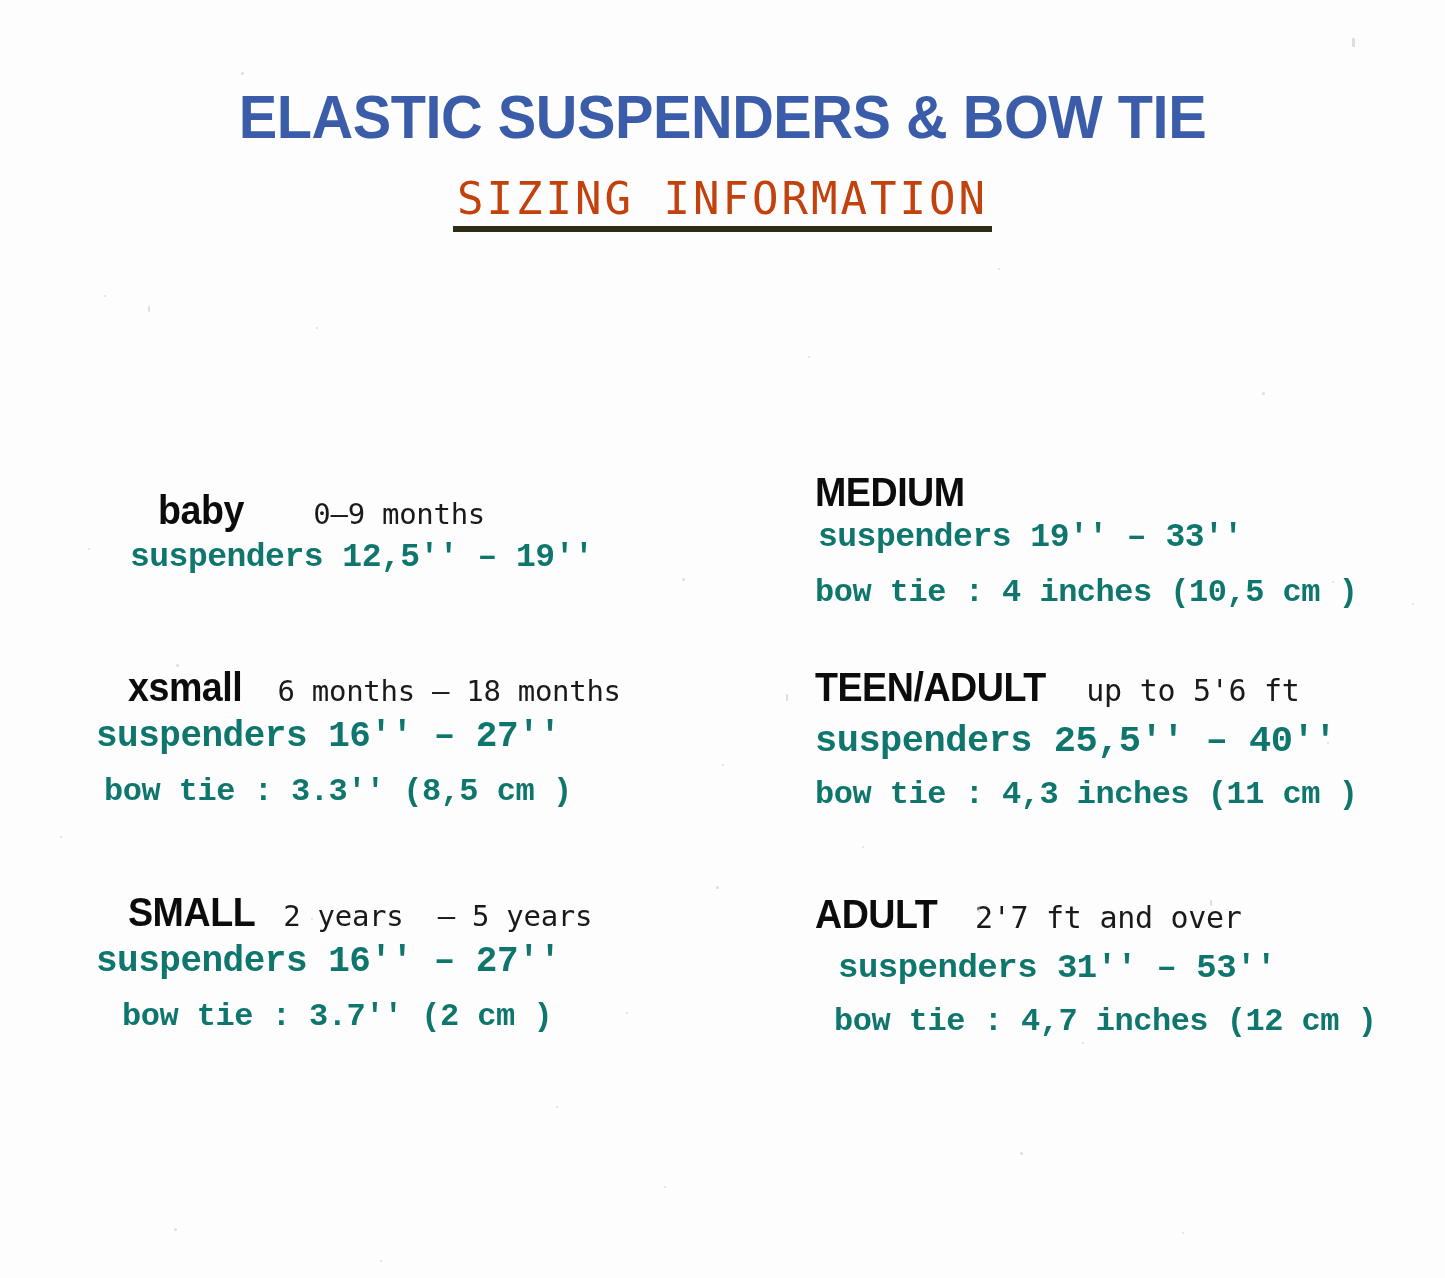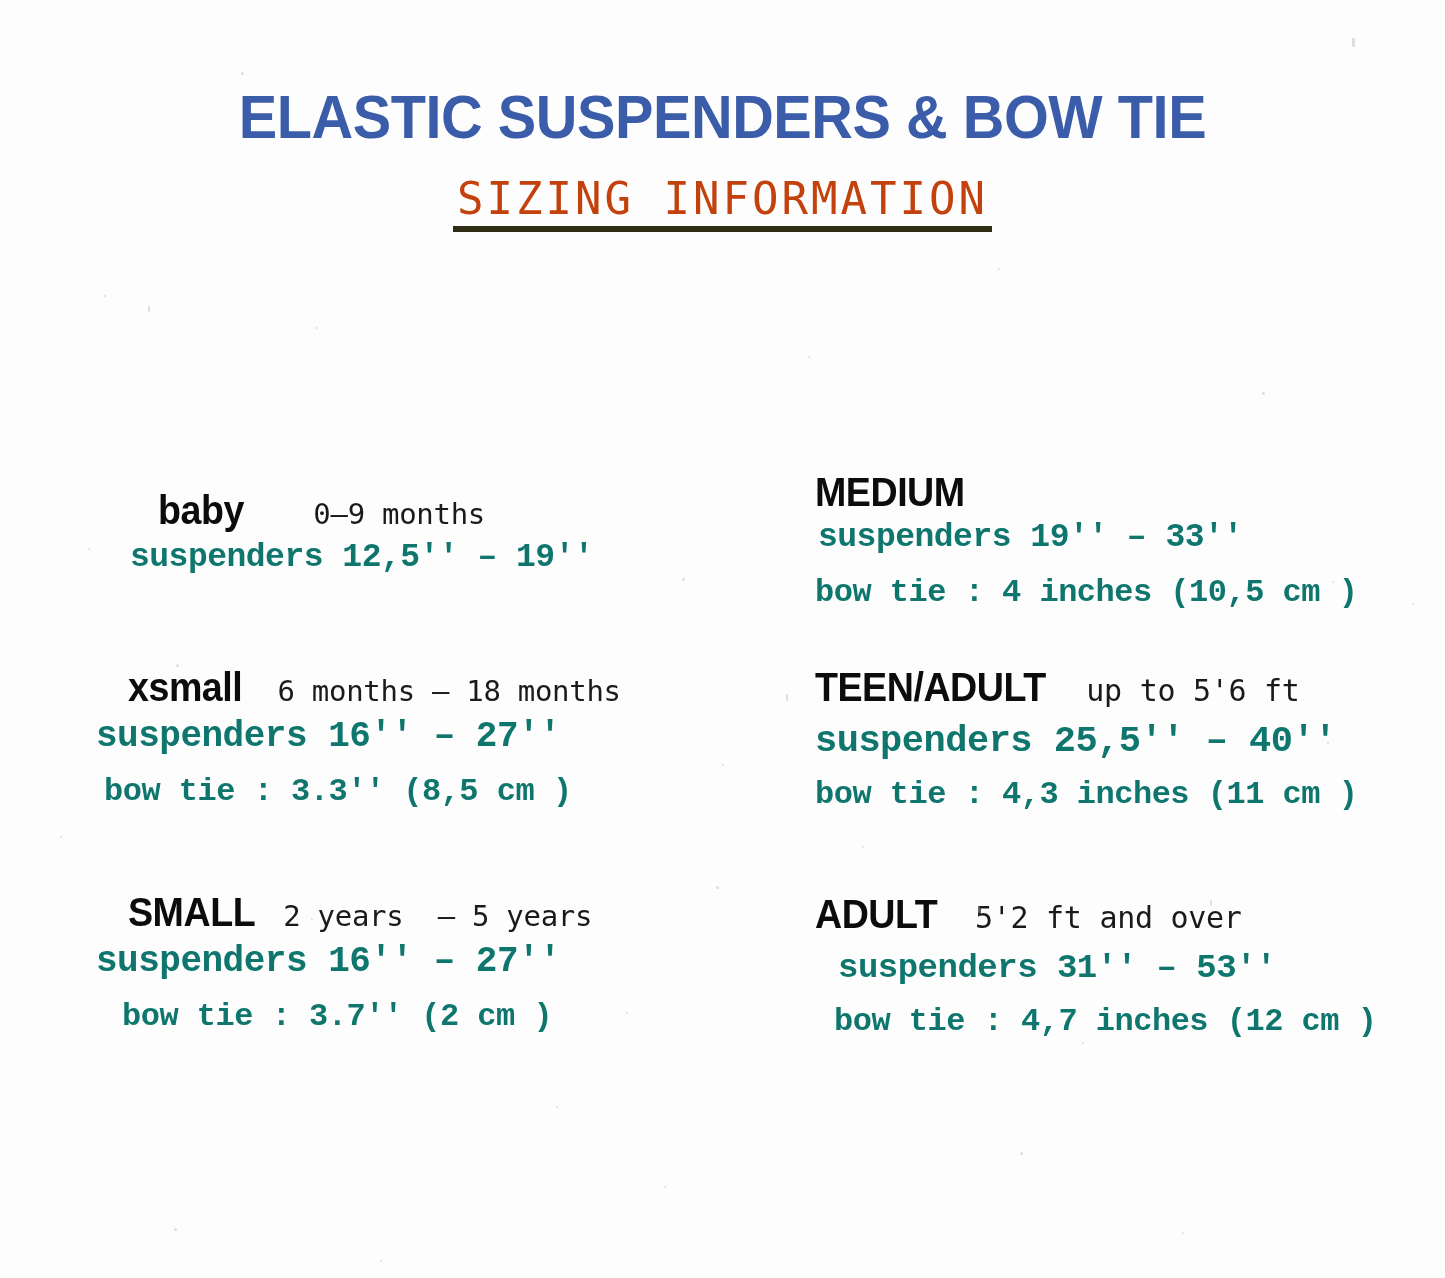--- a/index.html
+++ b/index.html
@@ -164,21 +164,21 @@
         <span class="size-label" style="font-size:40px;">TEEN/ADULT</span>
         <span class="age-range" style="margin-left:26px;font-size:30px;">up to 5'6 ft</span>
       </div>
       <div class="measure" style="padding-left:55px;font-size:37px;margin-top:10px;">suspenders 25,5'' – 40''</div>
       <div class="measure" style="padding-left:55px;font-size:32px;margin-top:14px;">bow tie : 4,3 inches (11 cm )</div>
     </div>
 
     <div class="entry" style="top:412px;">
       <div class="row-head" style="padding-left:55px;">
         <span class="size-label" style="font-size:40px;">ADULT</span>
-        <span class="age-range" style="margin-left:30px;font-size:30px;">5'2 ft and over</span>
+        <span class="age-range" style="margin-left:30px;font-size:30px;">2'7 ft and over</span>
       </div>
       <div class="measure" style="padding-left:78px;font-size:34px;margin-top:12px;">suspenders 31'' – 53''</div>
       <div class="measure" style="padding-left:74px;font-size:32px;margin-top:16px;">bow tie : 4,7 inches (12 cm )</div>
     </div>
 
   </div>
 </div>
 
 <div>
   <span class="speck" style="left:1352px;top:38px;width:3px;height:9px;border-radius:1px;"></span>

